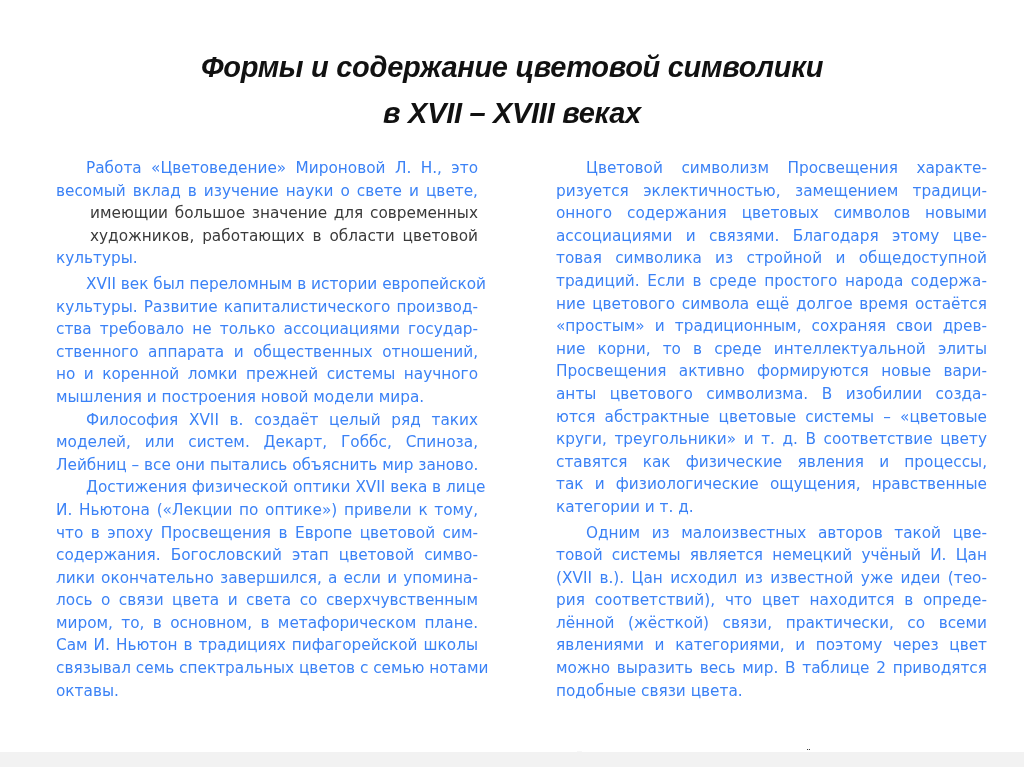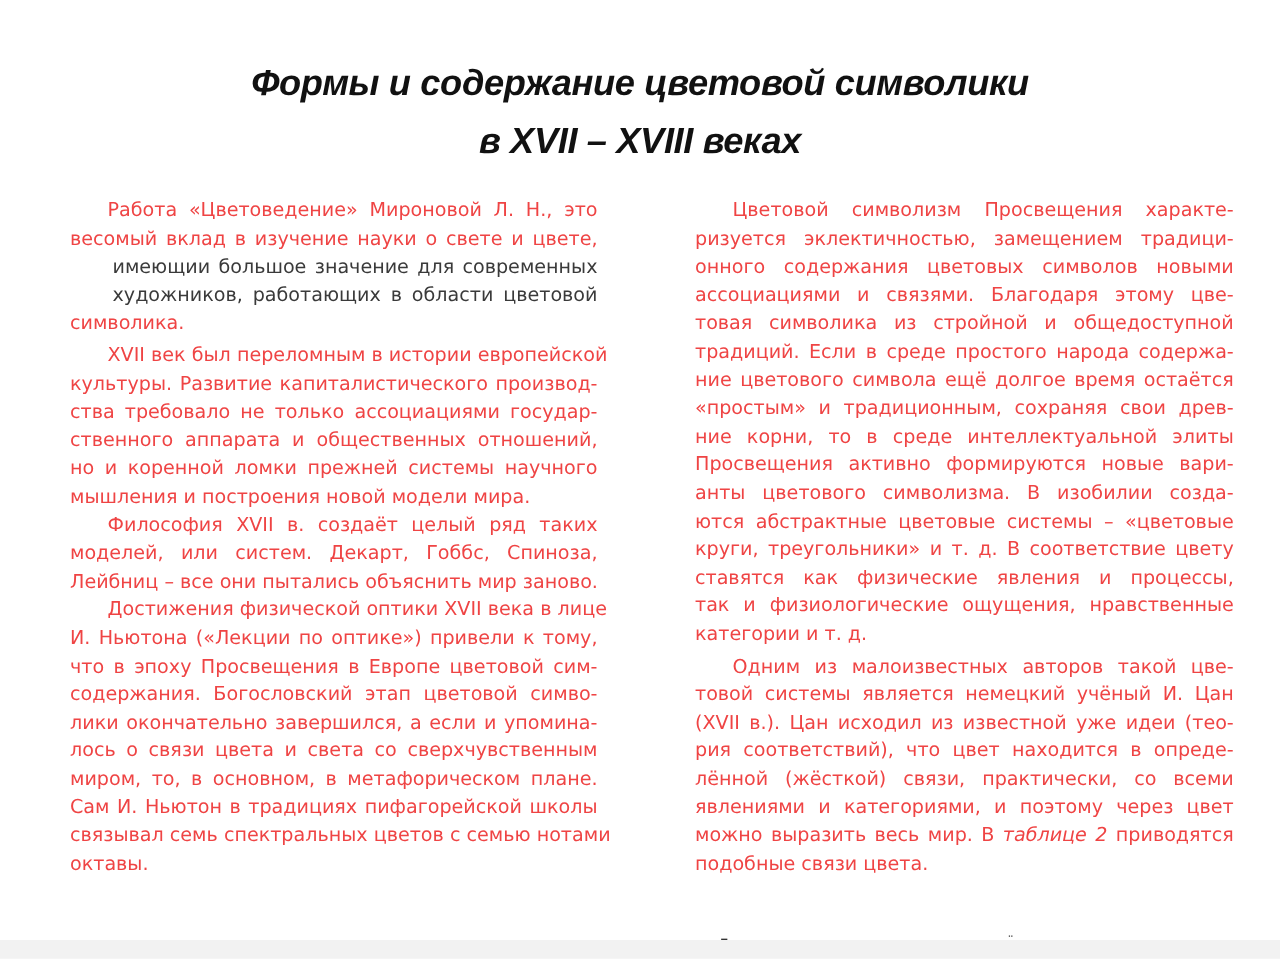--- a/index.html
+++ b/index.html
@@ -17,46 +17,46 @@
     font-weight: bold; font-style: italic; font-size: 29px; line-height: 46px;
     color: #111111; letter-spacing: -0.3px;
   }
   .title div { white-space: nowrap; }
   .col { position: absolute; }
   .col-left { left: 56px; top: 157px; width: 422px; }
   .col-right { left: 556px; top: 157px; width: 431px; }
   .line {
     height: 22.6px; line-height: 22.6px; font-size: 15.3px;
     white-space: nowrap; text-align: justify; text-align-last: justify;
-    color: #ef4444;
+    color: #3b82f6;
   }
   .line.indent { padding-left: 30px; }
   .line.last { text-align-last: left; }
   .line.faded { color: #3a3a3a; margin-left: 34px; }
-  .it { font-style: italic; }
+  .it { }
   .para-gap { height: 3px; }
   .dots { position: absolute; top: 748px; font-size: 10px; color: #333; }
 </style>
 </head>
 <body>
 
 <div class="slide">
 
   <div class="title">
     <div>Формы и содержание цветовой символики</div>
     <div>в XVII – XVIII веках</div>
   </div>
 
   <div class="col col-left">
     <div>
       <div class="line indent">Работа «Цветоведение» Мироновой Л. Н., это</div>
       <div class="line">весомый вклад в изучение науки о свете и цвете,</div>
       <div class="line faded">имеющии большое значение для современных</div>
       <div class="line faded">художников, работающих в области цветовой</div>
-      <div class="line last">символика.</div>
+      <div class="line last">культуры.</div>
     </div>
     <div class="para-gap"></div>
     <div>
       <div class="line indent">XVII век был переломным в истории европейской</div>
       <div class="line">культуры. Развитие капиталистического производ-</div>
       <div class="line">ства требовало не только ассоциациями государ-</div>
       <div class="line">ственного аппарата и общественных отношений,</div>
       <div class="line">но и коренной ломки прежней системы научного</div>
       <div class="line last">мышления и построения новой модели мира.</div>
     </div>

